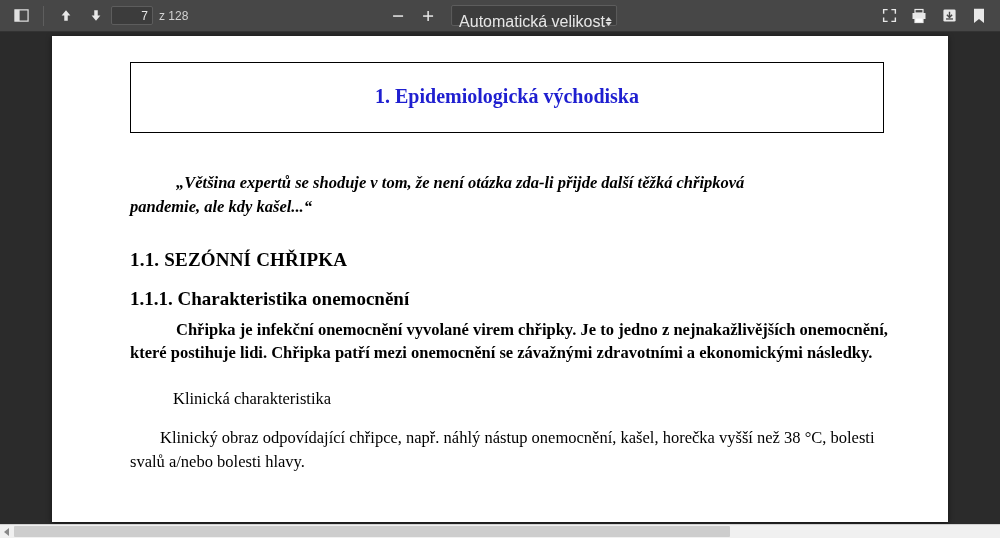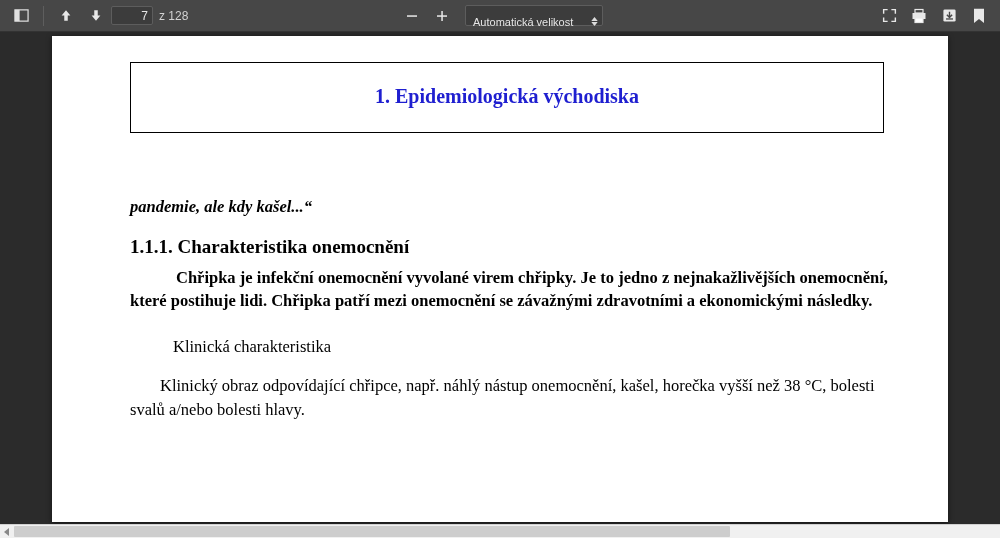--- a/index.html
+++ b/index.html
@@ -83,21 +83,21 @@
     white-space: nowrap;
   }
   .zoom-select {
     margin-left: 8px;
     height: 21px;
     min-width: 138px;
     background: #3c3c3c;
     border: 1px solid #5d5d5d;
     border-radius: 2px;
     color: #e6e6e6;
-    font-size: 11px;
+    font-size: 16px;
     display: flex;
     align-items: center;
     padding: 12px 4px 0 7px;
     box-sizing: border-box;
     justify-content: space-between;
   }
   .caret-stack { display: flex; flex-direction: column; gap: 1px; }
   svg { display: block; }
 
   
@@ -307,24 +307,25 @@
 
 <div id="viewer">
   <div id="page">
     <div class="doc">
 
       <div class="title-box">
         <span class="t">1. Epidemiologická východiska</span>
       </div>
 
       <div class="quote">
-        <br>
+        <span class="ind">„Většina expertů se shoduje v tom, že není otázka zda-li přijde další těžká chřipková</span><br>
         <span>pandemie, ale kdy kašel...“</span>
       </div>
 
+      <div class="h1">1.1. SEZÓNNÍ CHŘIPKA</div>
 
       <div class="h2">1.1.1. Charakteristika onemocnění</div>
 
       <div class="para">
         <span class="ind">Chřipka je infekční onemocnění vyvolané virem chřipky. Je to jedno z nejnakažlivějších onemocnění, které postihuje lidi. Chřipka patří mezi onemocnění se závažnými zdravotními a ekonomickými následky.</span>
       </div>
 
 
       <div class="plain2">Klinická charakteristika</div>
 

